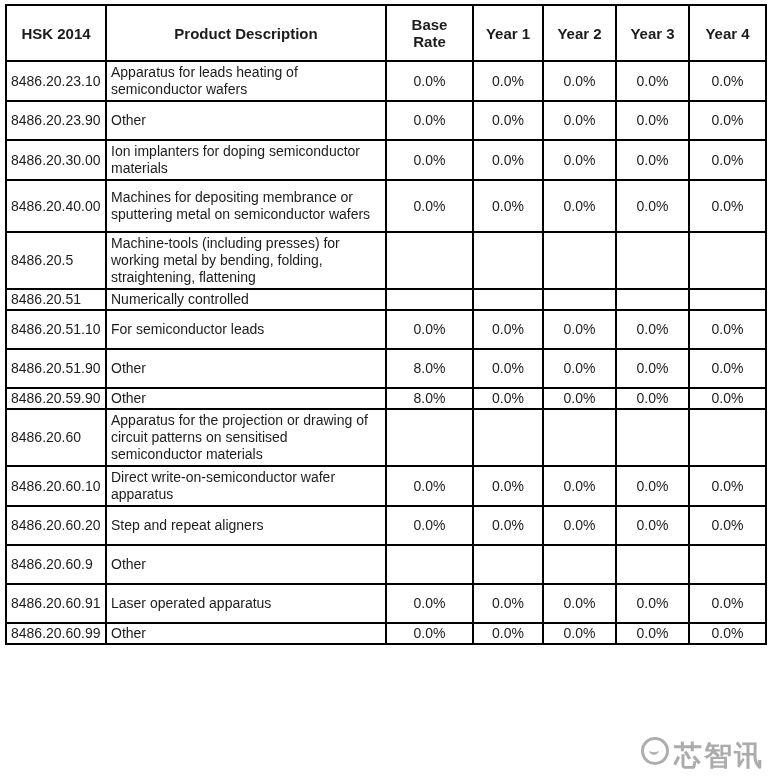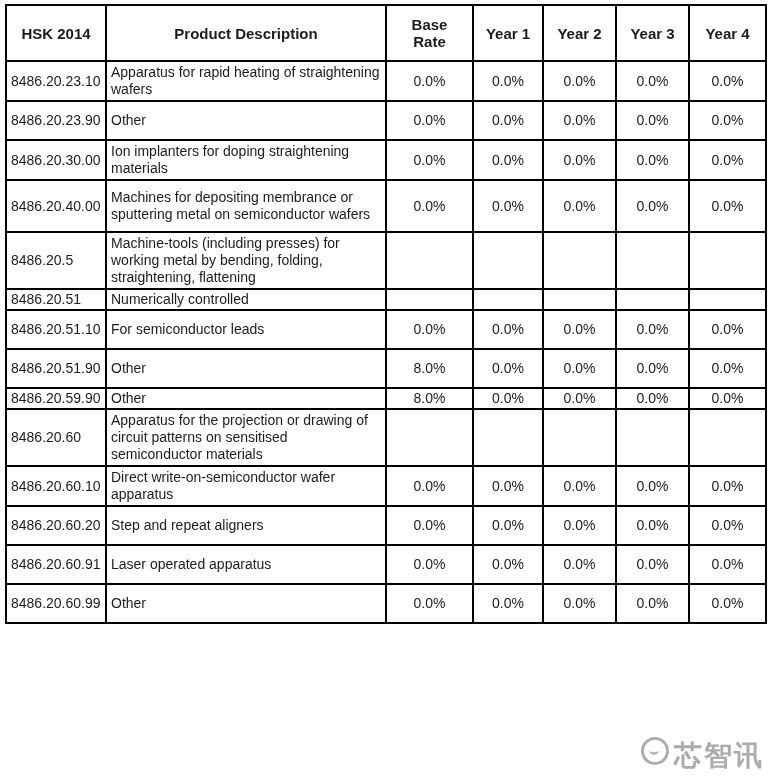--- a/index.html
+++ b/index.html
@@ -127,39 +127,39 @@
         <th>Base Rate</th>
         <th>Year 1</th>
         <th>Year 2</th>
         <th>Year 3</th>
         <th>Year 4</th>
       </tr>
     </thead>
     <tbody id="table-body">
         <tr>
           <td class="code-cell">8486.20.23.10</td>
-          <td class="desc-cell">Apparatus for rapid heating of straightening wafers</td>
+          <td class="desc-cell">Apparatus for leads heating of semiconductor wafers</td>
           <td class="rate-cell">0.0%</td>
           <td class="rate-cell">0.0%</td>
           <td class="rate-cell">0.0%</td>
           <td class="rate-cell">0.0%</td>
           <td class="rate-cell">0.0%</td>
         </tr>
         <tr>
           <td class="code-cell">8486.20.23.90</td>
           <td class="desc-cell">Other</td>
           <td class="rate-cell">0.0%</td>
           <td class="rate-cell">0.0%</td>
           <td class="rate-cell">0.0%</td>
           <td class="rate-cell">0.0%</td>
           <td class="rate-cell">0.0%</td>
         </tr>
         <tr>
           <td class="code-cell">8486.20.30.00</td>
-          <td class="desc-cell">Ion implanters for doping straightening materials</td>
+          <td class="desc-cell">Ion implanters for doping semiconductor materials</td>
           <td class="rate-cell">0.0%</td>
           <td class="rate-cell">0.0%</td>
           <td class="rate-cell">0.0%</td>
           <td class="rate-cell">0.0%</td>
           <td class="rate-cell">0.0%</td>
         </tr>
         <tr>
           <td class="code-cell">8486.20.40.00</td>
           <td class="desc-cell">Machines for depositing membrance or sputtering metal on semiconductor wafers</td>
           <td class="rate-cell">0.0%</td>
@@ -232,20 +232,29 @@
           <td class="rate-cell">0.0%</td>
         </tr>
         <tr>
           <td class="code-cell">8486.20.60.20</td>
           <td class="desc-cell">Step and repeat aligners</td>
           <td class="rate-cell">0.0%</td>
           <td class="rate-cell">0.0%</td>
           <td class="rate-cell">0.0%</td>
           <td class="rate-cell">0.0%</td>
           <td class="rate-cell">0.0%</td>
+        </tr>
+        <tr>
+          <td class="code-cell">8486.20.60.9</td>
+          <td class="desc-cell">Other</td>
+          <td class="rate-cell"></td>
+          <td class="rate-cell"></td>
+          <td class="rate-cell"></td>
+          <td class="rate-cell"></td>
+          <td class="rate-cell"></td>
         </tr>
         <tr>
           <td class="code-cell">8486.20.60.91</td>
           <td class="desc-cell">Laser operated apparatus</td>
           <td class="rate-cell">0.0%</td>
           <td class="rate-cell">0.0%</td>
           <td class="rate-cell">0.0%</td>
           <td class="rate-cell">0.0%</td>
           <td class="rate-cell">0.0%</td>
         </tr>

